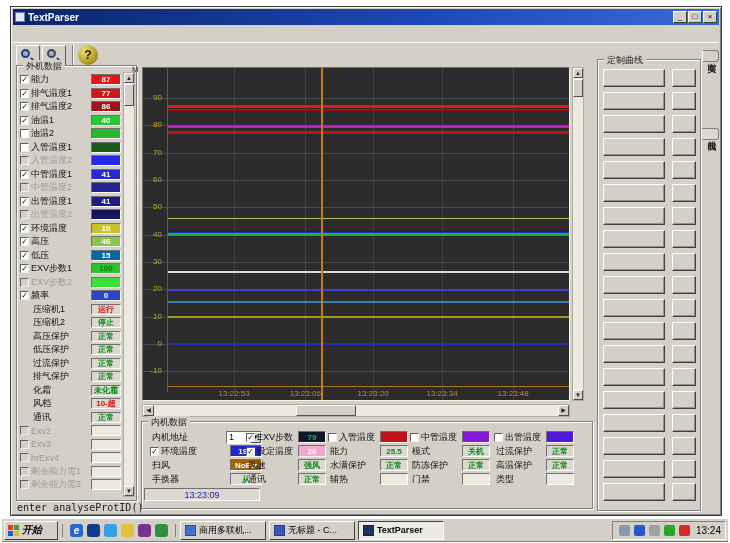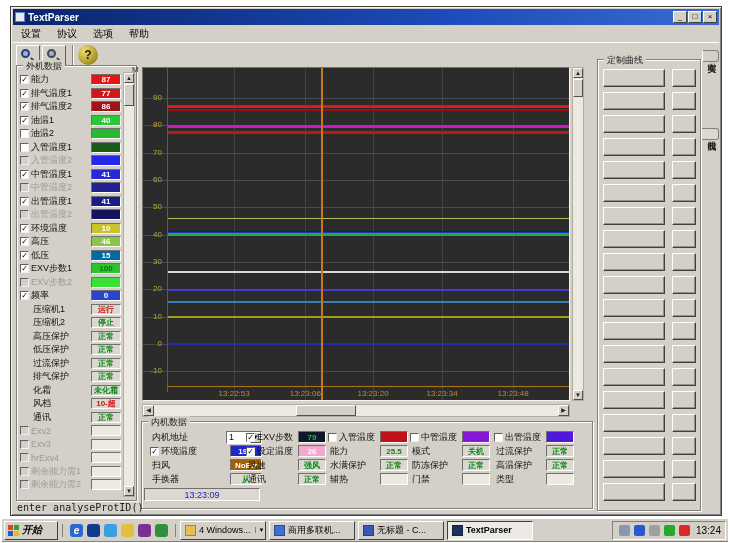--- a/index.html
+++ b/index.html
@@ -113,26 +113,20 @@
 <div id="app">
   <div id="titlebar">
     <span class="ticon"></span>
     <span class="ttext">TextParser</span>
     <span style="display:flex;">
         <span class="tbtn">_</span>
         <span class="tbtn">□</span>
         <span class="tbtn">×</span>
       </span>
   </div>
-  <div id="menubar">
-      <span class="mitem">设置</span>
-      <span class="mitem">协议</span>
-      <span class="mitem">选项</span>
-      <span class="mitem">帮助</span>
-    </div>
   <div id="toolbar">
     <span class="tbbtn">
       <span class="maglens"></span>
       <span class="maghandle"></span>
     </span>
     <span class="tbbtn">
       <span class="maglens" style="border-color:#404858;background:#a8b0c0;"></span>
       <span class="maghandle" style="background:#404858;"></span>
     </span>
     <span class="sep"></span>
@@ -576,25 +570,20 @@
   <div id="ql">
       <span class="qli" style="background: rgb(40, 104, 208);">e</span>
       <span class="qli" style="background: rgb(16, 60, 144);"></span>
       <span class="qli" style="background: rgb(56, 160, 224);"></span>
       <span class="qli" style="background: rgb(224, 192, 64);"></span>
       <span class="qli" style="background: rgb(122, 48, 144);"></span>
       <span class="qli" style="background: rgb(47, 144, 64);"></span>
     </div>
   <div id="taskbtns">
       <span class="taskbtn" style="width: 86px;">
-        <span class="tbicon" style="background: rgb(232, 192, 80);"></span>
-        <span>4 Windows...</span>
-        <span class="tbarr">▼</span>
-      </span>
-      <span class="taskbtn" style="width: 86px;">
         <span class="tbicon" style="background: rgb(64, 112, 208);"></span>
         <span>商用多联机...</span>
       </span>
       <span class="taskbtn" style="width: 86px;">
         <span class="tbicon" style="background: rgb(56, 88, 184);"></span>
         <span>无标题 - C...</span>
       </span>
       <span class="taskbtn active" style="width: 86px;">
         <span class="tbicon" style="background: rgb(32, 48, 96);"></span>
         <span>TextParser</span>

